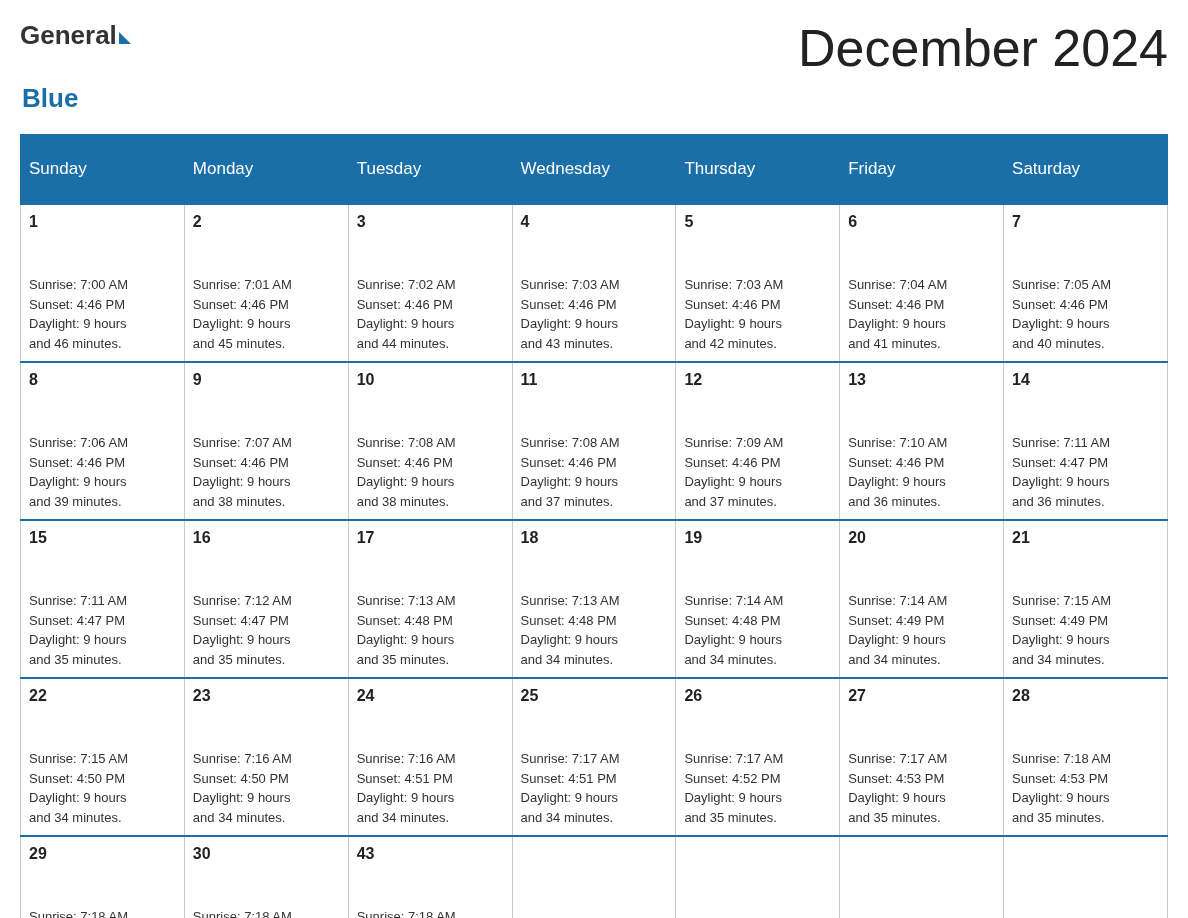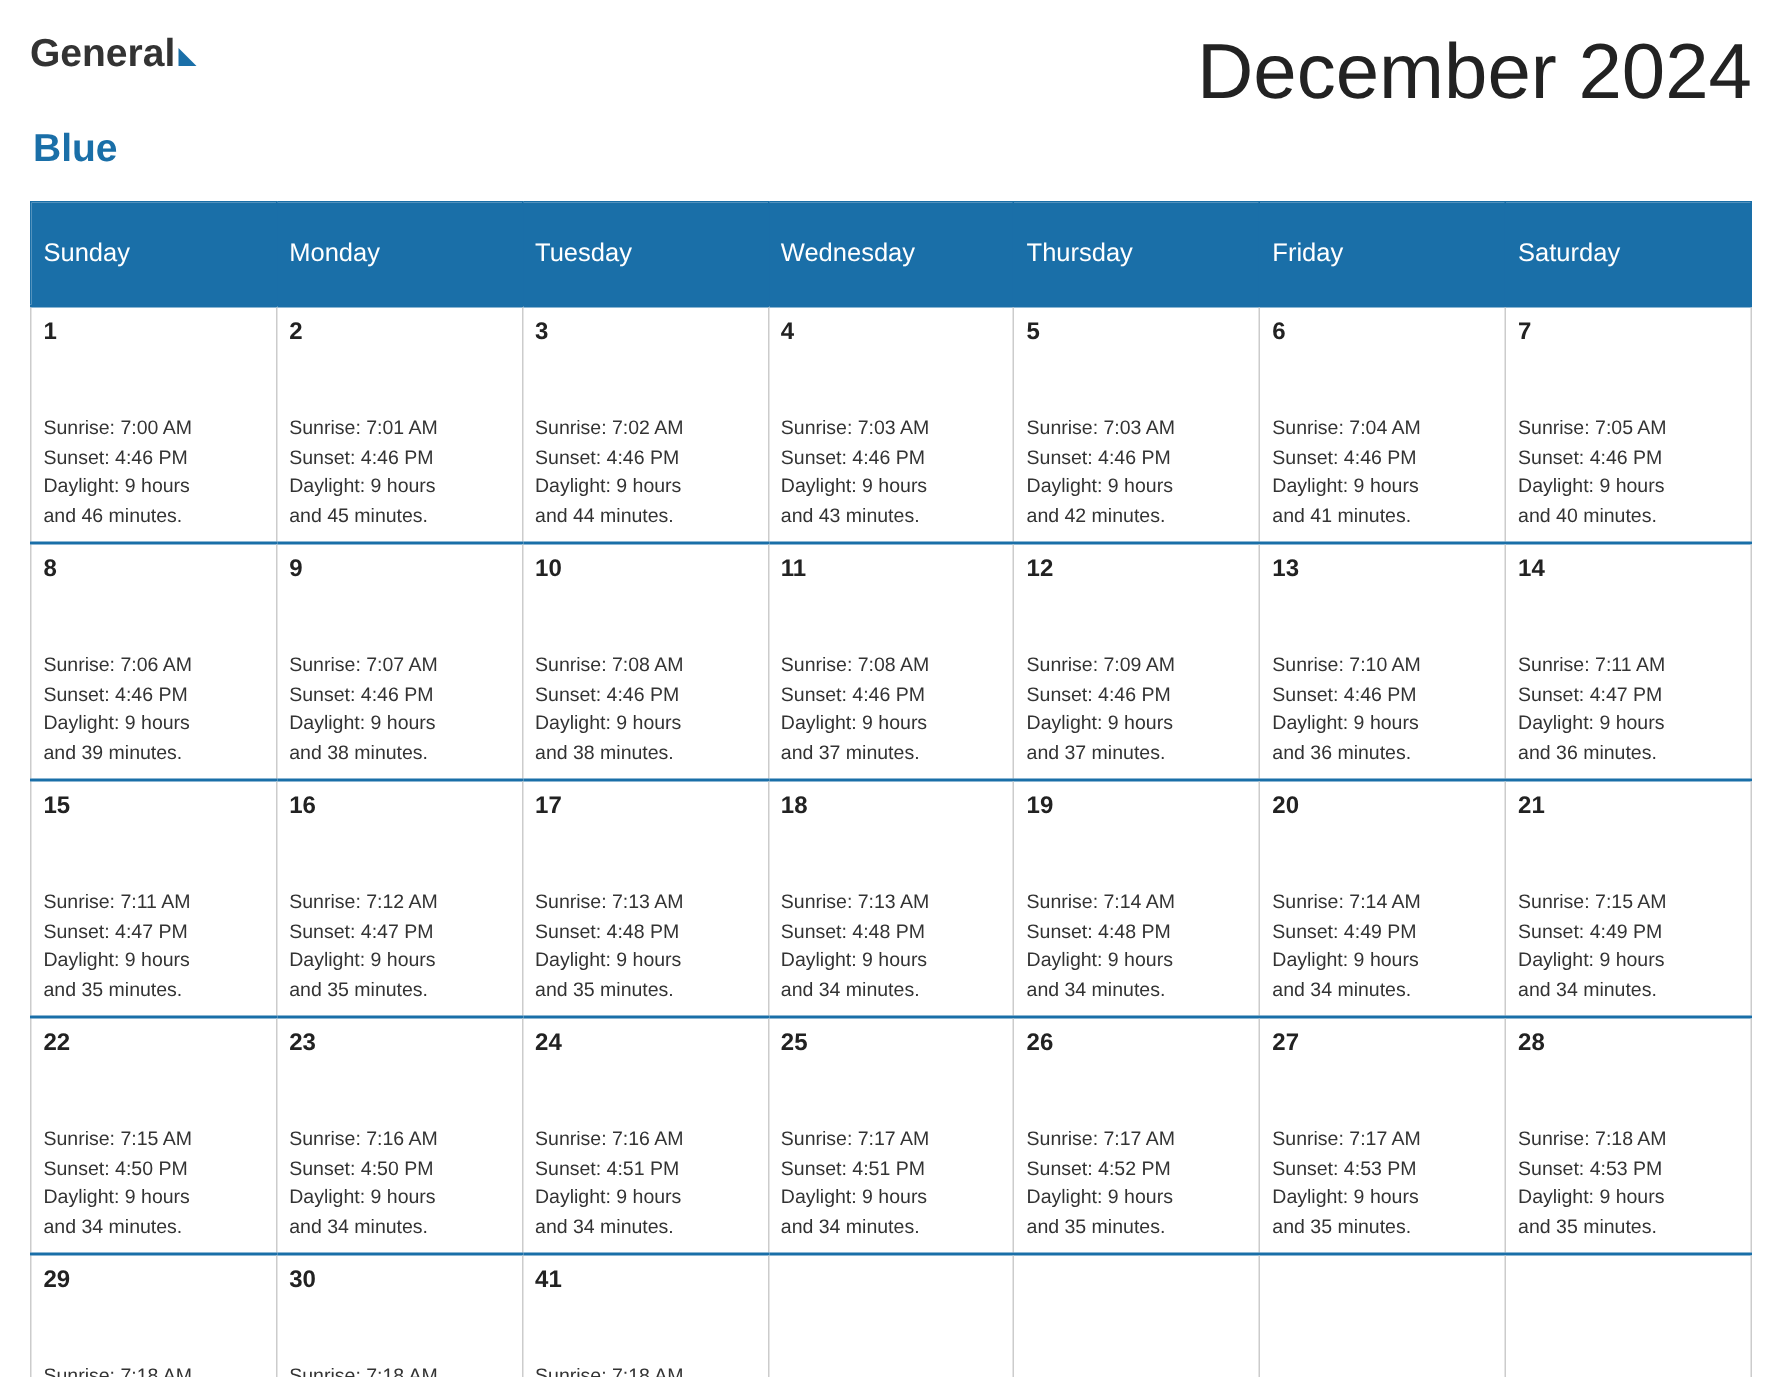--- a/index.html
+++ b/index.html
@@ -403,21 +403,21 @@
         <td>
         <div class="day-number">30</div>
         <div class="day-info">
           Sunrise: 7:18 AM<br>
           Sunset: 4:55 PM<br>
           Daylight: 9 hours<br>
           and 36 minutes.
         </div>
       </td>
         <td>
-        <div class="day-number">41</div>
+        <div class="day-number">43</div>
         <div class="day-info">
           Sunrise: 7:18 AM<br>
           Sunset: 4:56 PM<br>
           Daylight: 9 hours<br>
           and 37 minutes.
         </div>
       </td>
         <td class="empty-cell"></td>
         <td class="empty-cell"></td>
         <td class="empty-cell"></td>

